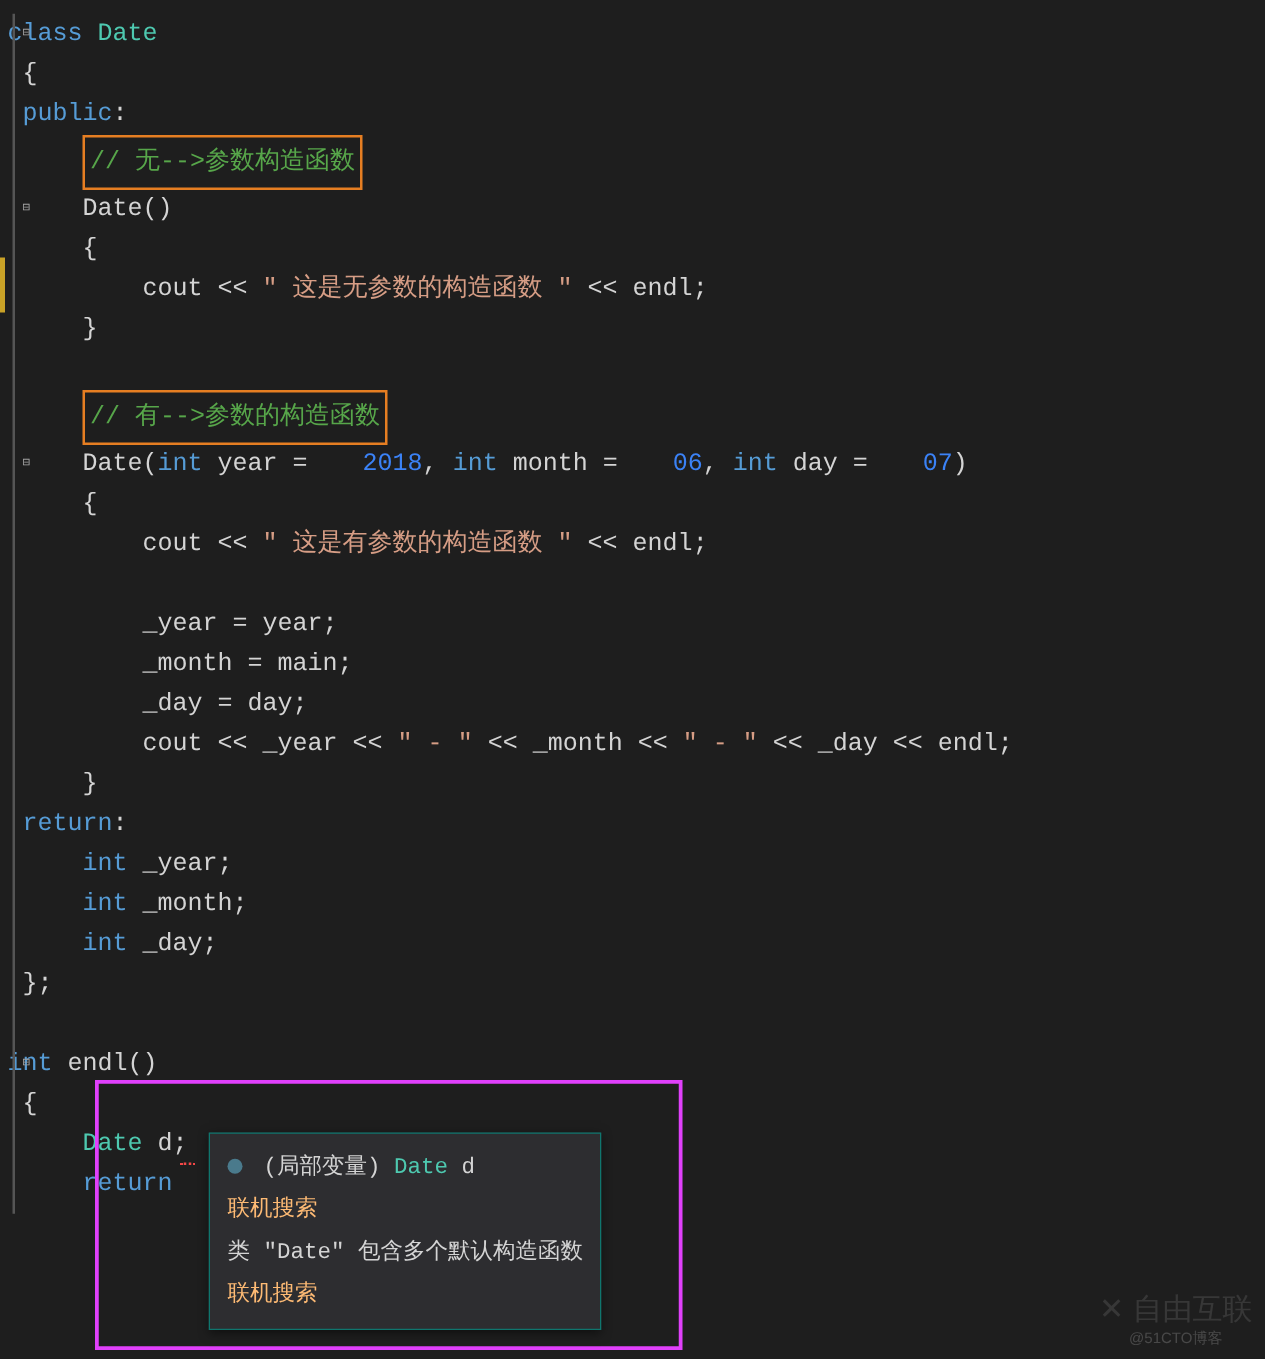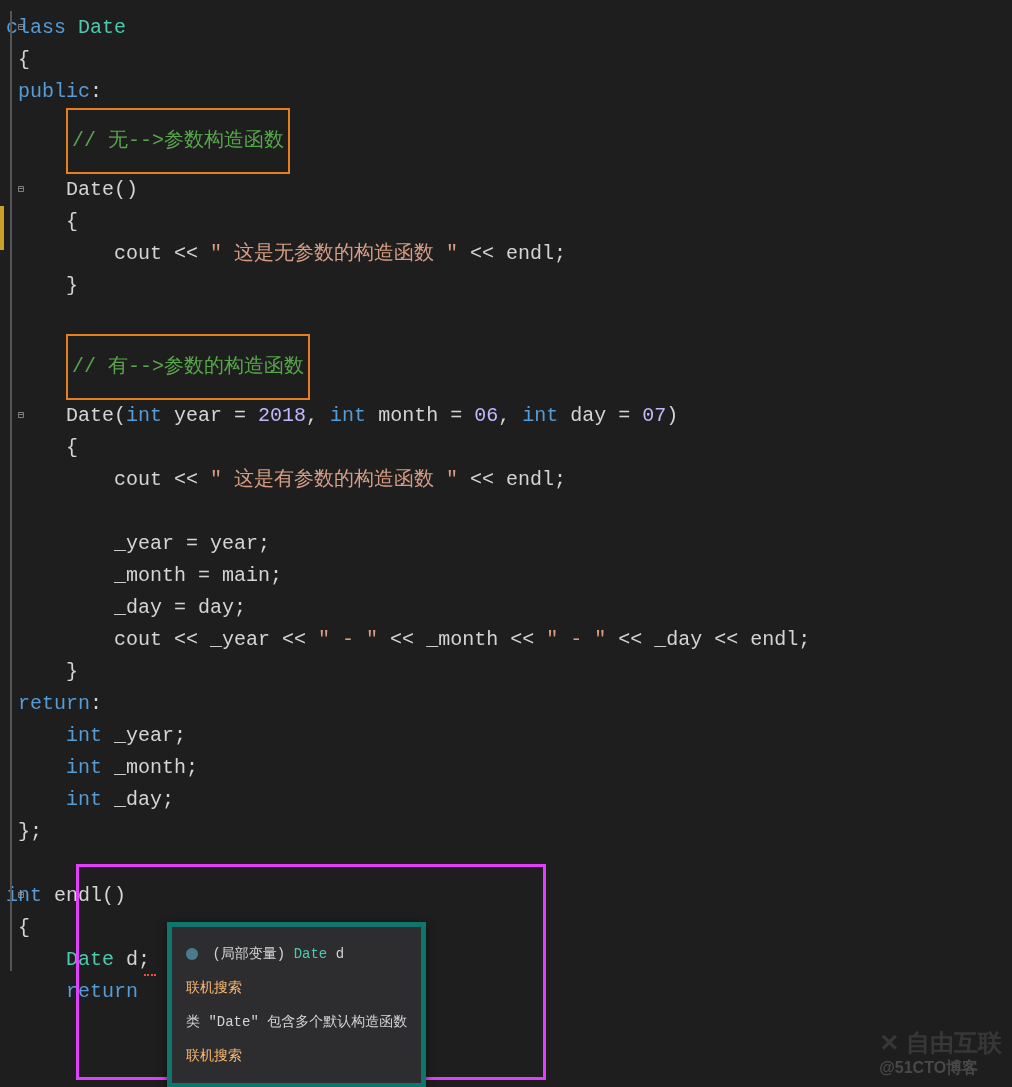--- a/index.html
+++ b/index.html
@@ -36,48 +36,48 @@
     .comment {
       color: #57a64a;
     }
     .string {
       color: #d69d85;
     }
     .identifier {
       color: #d4d4d4;
     }
     .number {
-      color: #c4b5fd;
+      color: #3b82f6;
+      margin-left: 32px;
     }
     .box-orange {
       border: 2px solid #e67e22;
       display: inline-block;
-      padding: 15px 4px;
+      padding: 4px 4px;
     }
     .box-magenta {
       position: absolute;
       border: 3px solid #e040fb;
       left: 76px;
       top: 864px;
       width: 470px;
       height: 216px;
       pointer-events: none;
     }
     .tooltip {
       position: absolute;
       left: 167px;
       top: 906px;
       background-color: #2d2d30;
-      border: 5px solid #0f766e;
+      border: 1px solid #0f766e;
       padding: 10px 14px;
-      font-size: 14px;
+      font-size: 18px;
       line-height: 34px;
       box-shadow: 0 2px 8px rgba(0,0,0,0.5);
       z-index: 10;
-      margin-top: 16px;
     }
     .tooltip-row1 {
       color: #d4d4d4;
     }
     .tooltip .circle-icon {
       display: inline-block;
       width: 12px;
       height: 12px;
       border-radius: 50%;
       background-color: #4a7a8c;
@@ -104,27 +104,27 @@
       left: 12px;
       color: #a0a0a0;
       font-size: 10px;
     }
     .watermark {
       position: absolute;
       right: 10px;
       bottom: 10px;
       color: rgba(200,200,200,0.15);
       font-size: 24px;
-      font-weight: bold;
+      font-weight: normal;
       font-family: sans-serif;
-      text-align: left;
+      text-align: center;
       line-height: 1.2;
     }
     .watermark .sub {
-      font-size: 16px;
+      font-size: 12px;
       color: rgba(200,200,200,0.25);
     }
     .squiggle {
       position: absolute;
       bottom: 0;
       border-bottom: 2px dotted #f44747;
       width: 12px;
     }
   </style>
 </head>

